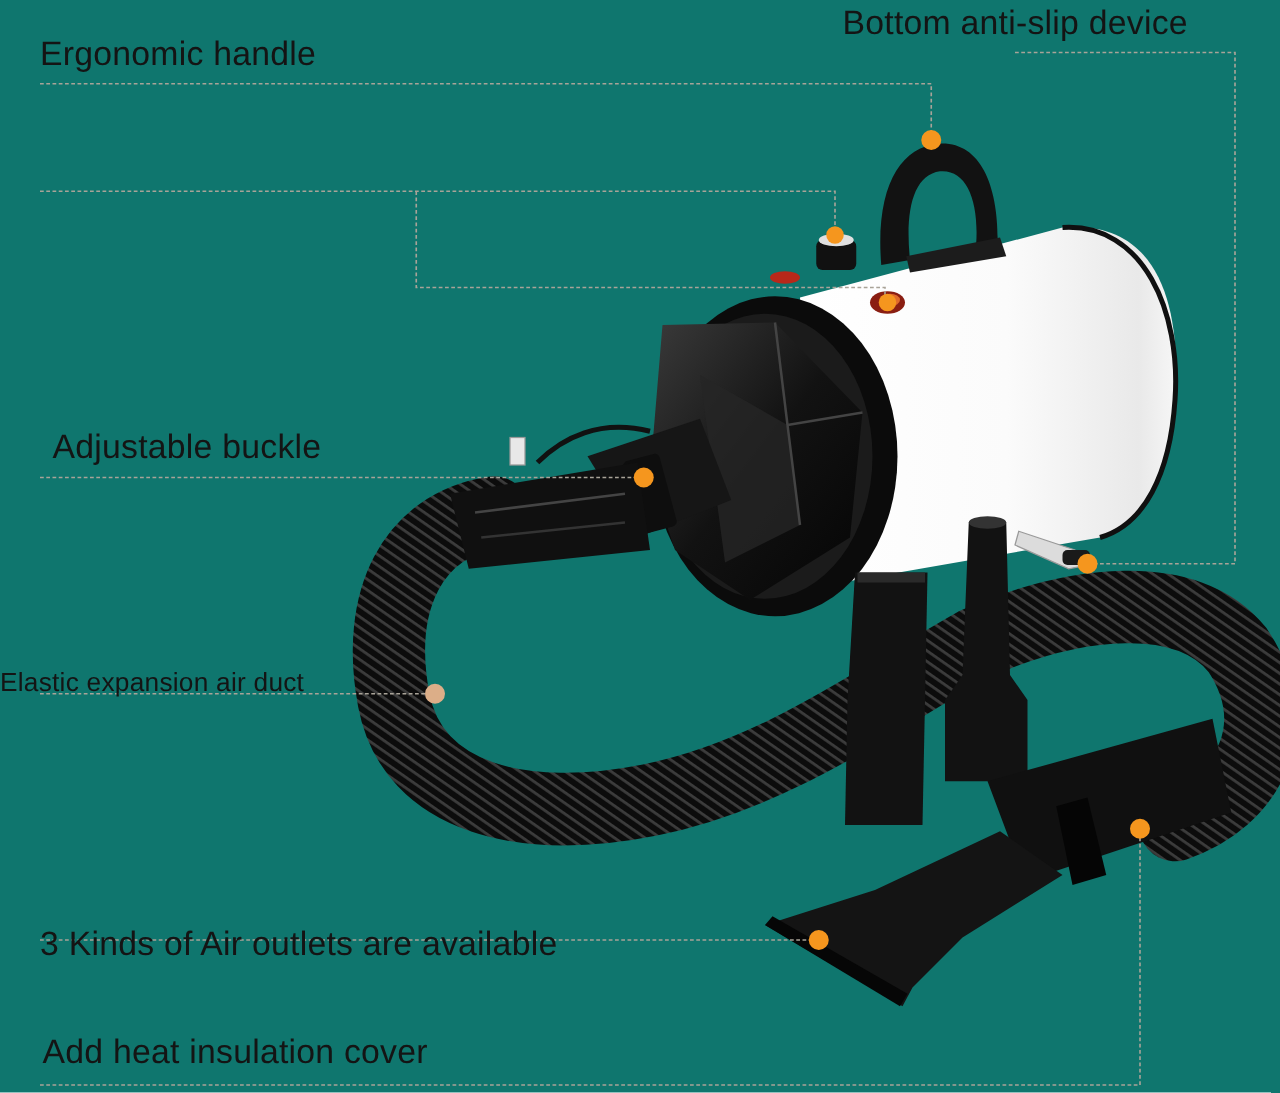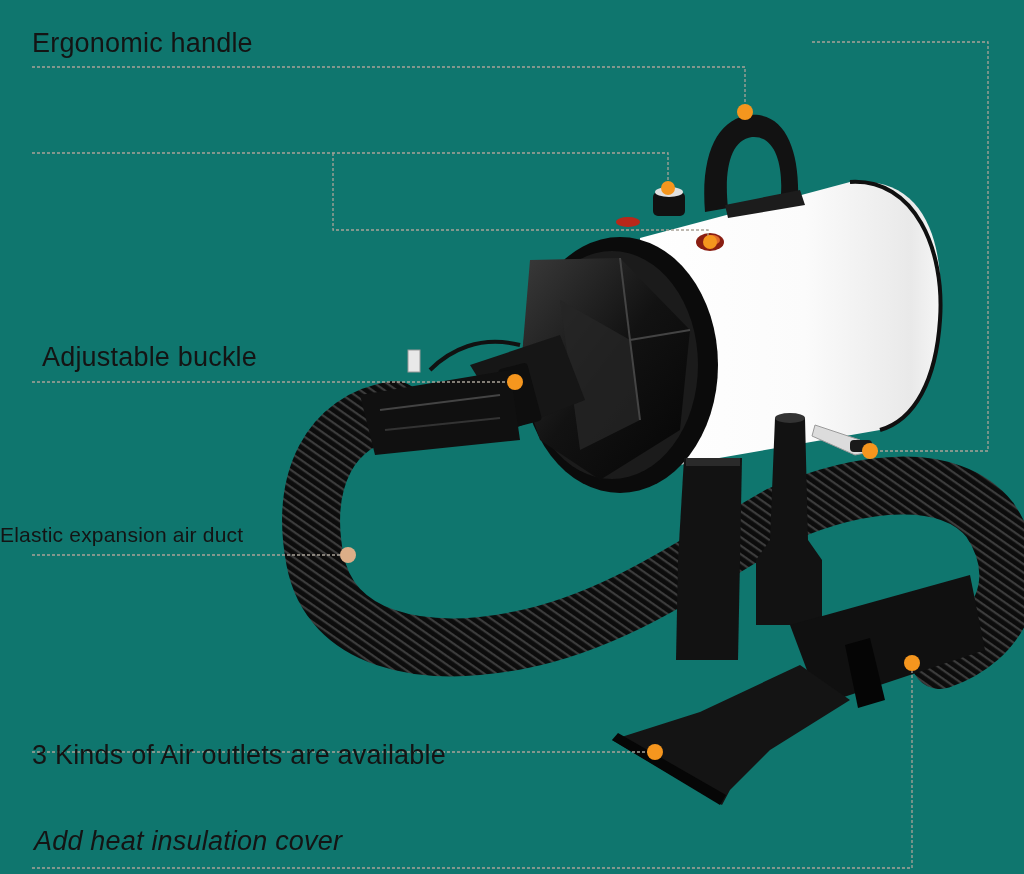--- a/index.html
+++ b/index.html
@@ -1,18 +1,18 @@
 <!DOCTYPE html>
 <html><head>
 <meta charset="utf-8">
 <style>
   html,body{margin:0;padding:0;background:#fff;}
   #stage{position:relative;width:1024px;height:874px;overflow:hidden;background:#0f766e;font-family:"Liberation Sans",sans-serif;color:#111;}
   .label{position:absolute;white-space:nowrap;font-size:27px;line-height:30px;color:#141414;letter-spacing:0.2px;}
-  .label.small{font-size:21px;}
+  .label.small{font-size:21px;margin-top:12px;}
   svg.layer{position:absolute;left:0;top:0;}
 </style>
 </head>
 <body>
 
 <div id="stage">
 
   <svg class="layer" width="1024" height="874" viewBox="0 0 1024 874">
     <defs>
       <linearGradient id="bodyGrad" x1="0" y1="0" x2="1" y2="0">
@@ -110,18 +110,19 @@
       <circle cx="710" cy="242" r="7" fill="#f5961e"></circle>
       <circle cx="870" cy="451" r="8" fill="#f5961e"></circle>
       <circle cx="515" cy="382" r="8" fill="#f5961e"></circle>
       <circle cx="348" cy="555" r="8" fill="#dcae88"></circle>
       <circle cx="655" cy="752" r="8" fill="#f5961e"></circle>
       <circle cx="912" cy="663" r="8" fill="#f5961e"></circle>
     </g>
   </svg>
 
   <div class="label" style="left:32px;top:28px;">Ergonomic handle</div>
+  <div class="label" style="left:674px;top:3px;">Bottom anti-slip device</div>
   <div class="label" style="left:42px;top:342px;">Adjustable buckle</div>
   <div class="label small" style="left:0px;top:520px;">Elastic expansion air duct</div>
   <div class="label" style="left:32px;top:712px;margin-top:28px;">3 Kinds of Air outlets are available</div>
-  <div class="label" style="left:34px;top:826px;font-style:italic;">Add heat insulation cover</div>
+  <div class="label" style="left:34px;top:826px;">Add heat insulation cover</div>
 
 </div>
 
 </body></html>

